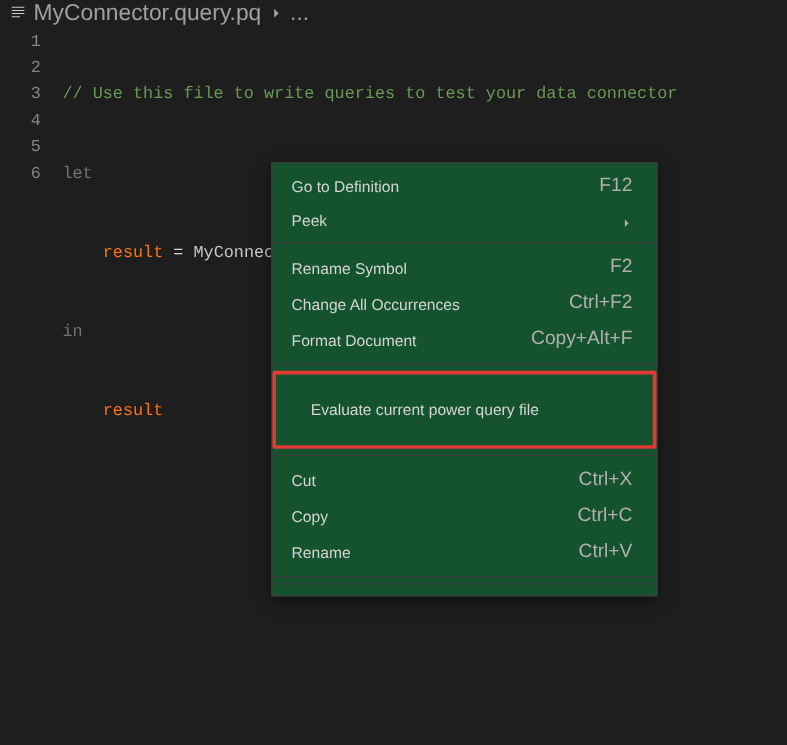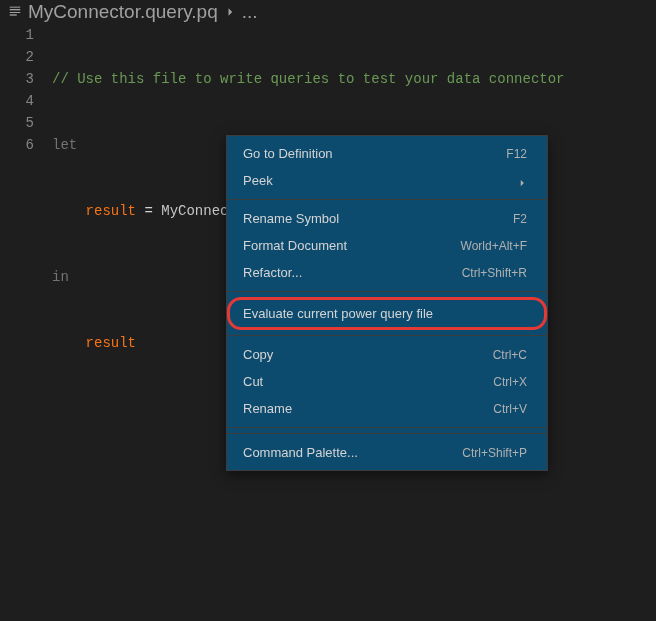--- a/index.html
+++ b/index.html
@@ -49,51 +49,51 @@
   .tok-func    { color: #c7c7c7; }
   .tok-paren   { color: #d4d4d4; }
   .tok-string  { color: #ce9178; }
   .tok-op      { color: #d4d4d4; }
 
   .context-menu {
     position: absolute;
     left: 226px;
     top: 135px;
     width: 322px;
-    background: #0c4a6e;
+    background: #14532d;
     border: 1px solid #3c3c3c;
     box-shadow: 0 4px 12px rgba(0,0,0,0.5);
     color: #d4d4d4;
     font-size: 13px;
     padding: 4px 0;
   }
   .menu-item {
     display: flex;
     justify-content: space-between;
     align-items: center;
     padding: 6px 20px 6px 16px;
     cursor: default;
   }
   .menu-item .kb {
     color: #b0b0b0;
-    font-size: 12px;
+    font-size: 16px;
   }
   .menu-sep {
     height: 1px;
     background: #3c3c3c;
     margin: 5px 0;
   }
   .chev {
     width: 10px; height: 10px;
     display: inline-block;
   }
   .highlight-box {
     border: 3px solid #e53935;
-    border-radius: 14px;
-    padding: 0;
+    border-radius: 2px;
+    padding: 16px;
   }
   .highlight-box .menu-item { padding: 6px 20px 6px 13px; }
 </style>
 </head>
 <body>
 
 <div class="breadcrumb">
   <span>
     <svg width="14" height="14" viewBox="0 0 16 16">
         <path fill="#cccccc" d="M2 3h12v1H2zM2 6h12v1H2zM2 9h12v1H2zM2 12h8v1H2z"></path>
@@ -139,45 +139,41 @@
           <path fill="#b0b0b0" d="M6 3l5 5-5 5V3z"></path>
         </svg>
     </span>
   </div>
   <div class="menu-sep"></div>
   <div class="menu-item">
     <span>Rename Symbol</span>
     <span class="kb">F2</span>
   </div>
   <div class="menu-item">
-    <span>Format Document</span>
-    <span class="kb">World+Alt+F</span>
+    <span>Change All Occurrences</span>
+    <span class="kb">Ctrl+F2</span>
   </div>
   <div class="menu-item">
-    <span>Refactor...</span>
-    <span class="kb">Ctrl+Shift+R</span>
+    <span>Format Document</span>
+    <span class="kb">Copy+Alt+F</span>
   </div>
   <div class="menu-sep"></div>
   <div class="highlight-box">
     <div class="menu-item">
       <span>Evaluate current power query file</span>
     </div>
   </div>
   <div class="menu-sep"></div>
   <div class="menu-item">
+    <span>Cut</span>
+    <span class="kb">Ctrl+X</span>
+  </div>
+  <div class="menu-item">
     <span>Copy</span>
     <span class="kb">Ctrl+C</span>
-  </div>
-  <div class="menu-item">
-    <span>Cut</span>
-    <span class="kb">Ctrl+X</span>
   </div>
   <div class="menu-item">
     <span>Rename</span>
     <span class="kb">Ctrl+V</span>
   </div>
   <div class="menu-sep"></div>
   <div class="menu-sep"></div>
-  <div class="menu-item">
-    <span>Command Palette...</span>
-    <span class="kb">Ctrl+Shift+P</span>
-  </div>
 </div>
 
 </body></html>

